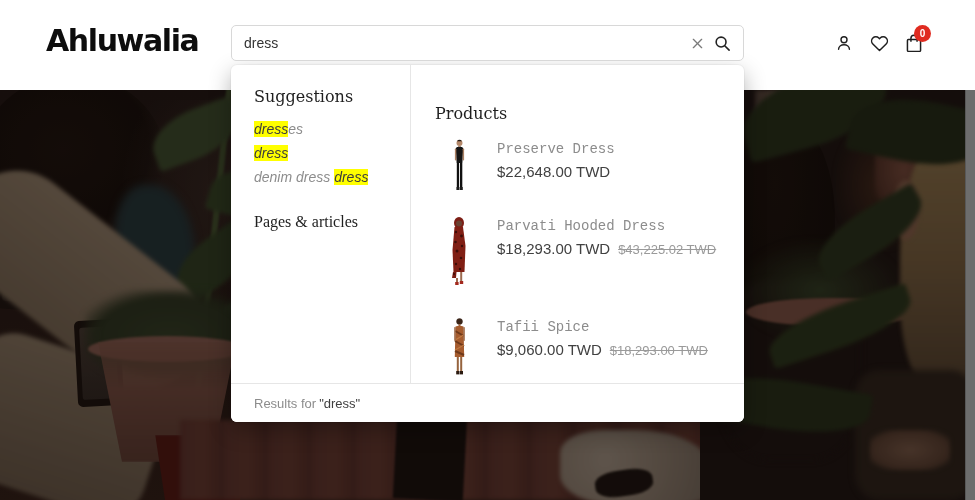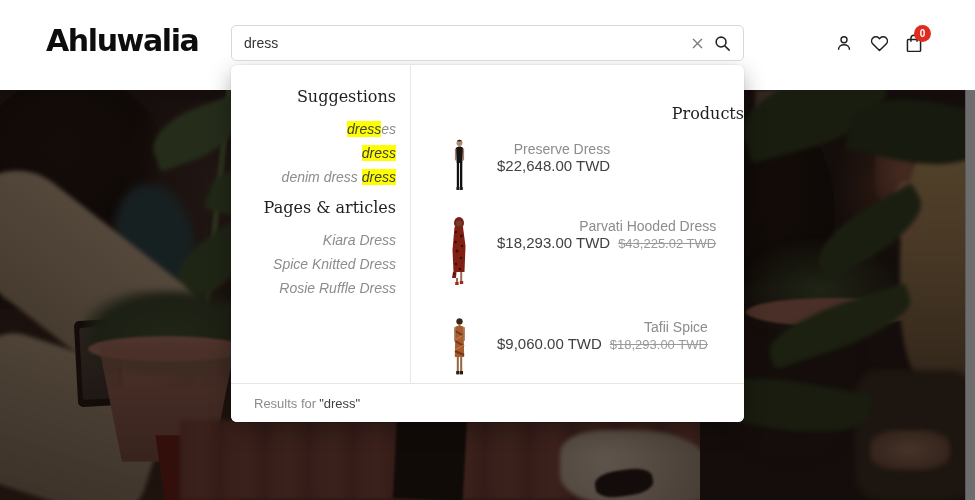--- a/index.html
+++ b/index.html
@@ -62,36 +62,36 @@
   .logo{position:absolute;left:46px;top:26px;font-family:"DejaVu Sans","Liberation Sans",sans-serif;font-weight:800;font-size:30px;letter-spacing:-1.4px;color:#0d0d0d;line-height:1;}
   .header-icons{position:absolute;left:833px;top:32px;display:flex;gap:13px;align-items:center;z-index:6;}
   .hicon{width:22px;height:22px;display:flex;align-items:center;justify-content:center;cursor:pointer;position:relative;background:none;border:none;padding:0;}
   .badge{position:absolute;left:11px;top:-7px;min-width:17px;height:17px;border-radius:50%;background:#e02b20;color:#fff;font-size:10px;font-weight:700;display:flex;align-items:center;justify-content:center;}
   
   .search-box{position:absolute;left:231px;top:25px;width:513px;height:36px;background:#fff;border:1px solid #d8d8d8;border-radius:5px;display:flex;align-items:center;box-sizing:border-box;z-index:20;}
   .search-input{flex:1;border:none;outline:none;font-size:14px;color:#333;padding:0 0 0 12px;font-family:"Liberation Sans",sans-serif;background:transparent;}
   .clear-btn{background:none;border:none;color:#7a7a7a;font-size:16px;line-height:1;cursor:pointer;padding:0 6px;}
   .search-btn{background:none;border:none;cursor:pointer;padding:0 12px 0 4px;display:flex;align-items:center;}
   
-  .dropdown{position:absolute;left:231px;top:65px;width:513px;height:357px;background:#fff;border-radius:6px;box-shadow:0 8px 22px rgba(0,0,0,0.3),0 0 0 1px rgba(0,0,0,0.03);z-index:15;box-sizing:border-box;text-align:right;}
+  .dropdown{position:absolute;left:231px;top:65px;width:513px;height:357px;background:#fff;border-radius:6px;box-shadow:0 8px 22px rgba(0,0,0,0.3),0 0 0 1px rgba(0,0,0,0.03);z-index:15;box-sizing:border-box;}
   .dd-body{position:absolute;left:0;top:0;right:0;bottom:38px;display:flex;}
   .dd-left{width:180px;box-sizing:border-box;border-right:1px solid #e6e6e6;padding:22px 14px 0 23px;}
   .dd-right{flex:1;padding:39px 0 0 24px;}
   .dd-heading{font-family:"DejaVu Serif","Liberation Serif",serif;font-size:16px;color:#1f1f1f;font-weight:500;margin:0 0 16px 0;}
   .sug-list,.page-list{list-style:none;margin:0;padding:0;font-style:italic;}
   .sug-list li,.page-list li{font-size:14px;color:#8c8c8c;margin:0 0 9px 0;line-height:15px;cursor:pointer;}
   .hl{background:#ffff00;color:#3d3d3d;}
-  .pages-heading{margin-top:13px;}
+  .pages-heading{margin-top:28px;font-family:Liberation Serif, serif;}
   .prod-row{display:flex;align-items:flex-start;cursor:pointer;}
   .prod-row.r1{margin-top:10px;margin-bottom:25px;}
   .prod-row.r2{margin-bottom:31px;}
   .thumb{width:40px;margin-left:4px;display:flex;justify-content:center;flex-shrink:0;}
   .prod-info{margin-left:18px;padding-top:2px;}
-  .prod-name{font-size:14px;color:#8c8c8c;line-height:16px;}
-  .prod-prices{}
+  .prod-name{font-size:14px;color:#8c8c8c;line-height:16px;font-family:Liberation Mono, monospace;}
+  .prod-prices{margin-top:6px;}
   .price{font-size:15px;color:#414141;}
   .old-price{font-size:13px;color:#9a9a9a;text-decoration:line-through;margin-left:8px;}
   .old-price:empty{display:none;}
   .dd-footer{position:absolute;left:0;right:0;bottom:0;height:38px;border-top:1px solid #e6e6e6;display:flex;align-items:center;padding-left:23px;font-size:13px;color:#8c8c8c;cursor:pointer;border-radius:0 0 6px 6px;background:#fff;}
   .dd-footer .query{color:#3f3f3f;margin-left:3px;}
   svg{display:block;}
 </style>
 </head>
 <body>
 
@@ -188,25 +188,20 @@
 <div class="dropdown">
   <div class="dd-body">
     <div class="dd-left">
       <h3 class="dd-heading">Suggestions</h3>
       <ul class="sug-list">
         <li><span class="hl">dress</span><span>es</span></li>
         <li><span class="hl">dress</span></li>
         <li><span>denim dress </span><span class="hl">dress</span></li>
       </ul>
       <h3 class="dd-heading pages-heading">Pages &amp; articles</h3>
-      <ul class="page-list">
-        <li>Kiara Dress</li>
-        <li>Spice Knitted Dress</li>
-        <li>Rosie Ruffle Dress</li>
-      </ul>
     </div>
 
     <div class="dd-right">
       <h3 class="dd-heading">Products</h3>
 
       <div class="prod-row r1">
         <div class="thumb">
           <svg width="19" height="52" viewBox="0 0 19 52">
             <circle cx="9.5" cy="4" r="3" fill="#b4886a"></circle>
             <path d="M7 2.2a3 3 0 0 1 5 0z" fill="#241a13"></path>

